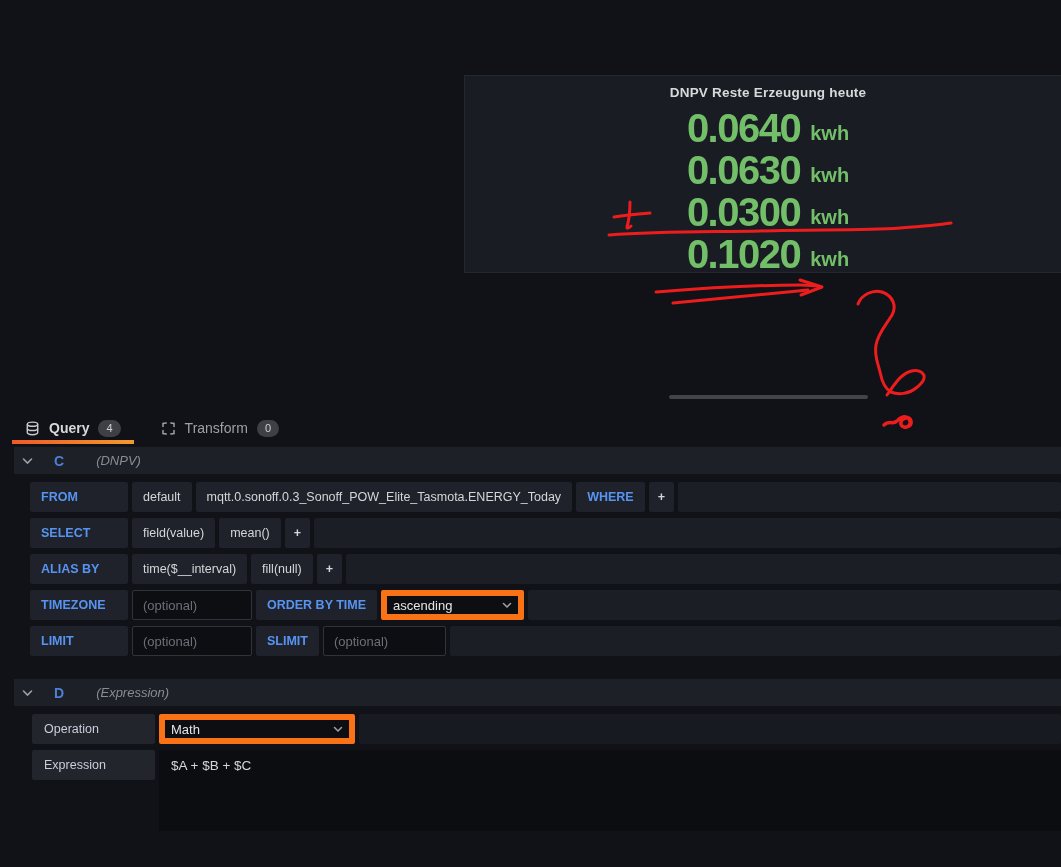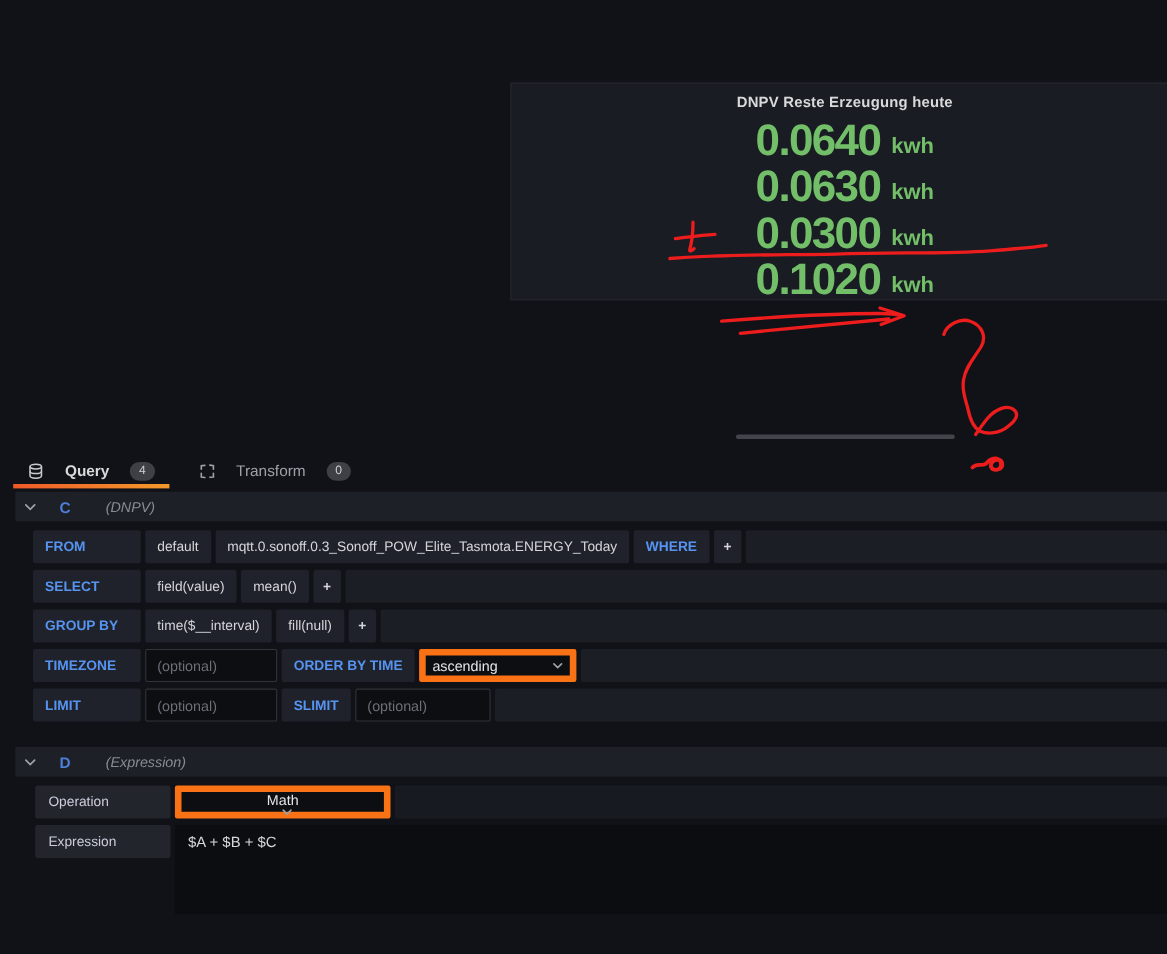--- a/index.html
+++ b/index.html
@@ -18,21 +18,21 @@
   .panel-title{margin-top:9px;font-size:13.5px;font-weight:700;color:#d8d9da;letter-spacing:.2px;}
   .values{margin-top:7px;}
   .value-line{height:42px;display:flex;align-items:center;justify-content:center;gap:10px;}
   .value-num{font-size:40px;font-weight:700;color:#73bf69;letter-spacing:-1.5px;line-height:1;}
   .value-unit{font-size:20px;font-weight:700;color:#73bf69;margin-top:10px;line-height:1;}
   
   .scroll-handle{position:absolute;left:669px;top:395px;width:199px;height:4px;border-radius:2px;background:#41444b;}
   
   .editor{position:absolute;left:0;top:413px;width:1061px;}
   .tabbar{height:30px;display:flex;align-items:center;padding-left:12px;gap:14px;}
-  .tab{height:30px;display:flex;align-items:center;gap:19px;padding:0 13px;position:relative;cursor:pointer;}
+  .tab{height:30px;display:flex;align-items:center;gap:9px;padding:0 13px;position:relative;cursor:pointer;}
   .tab.active::after{content:"";position:absolute;left:0;right:0;bottom:-1px;height:4px;
     background:linear-gradient(90deg,#ef5a28,#f2992b);}
   .tab-label{font-size:14px;color:#9da0a8;}
   .tab.active .tab-label{color:#d8d9da;font-weight:700;}
   .badge{background:#3e4046;color:#d0d1d4;font-size:11px;line-height:17px;padding:0 8px;border-radius:9px;}
   .tab-icon{display:flex;align-items:center;}
   
   .section-header{margin:4px 0 8px 14px;height:27px;background:#1d2026;display:flex;align-items:center;padding-left:8px;cursor:pointer;}
   .section-header .chev{display:flex;align-items:center;width:12px;}
   .refid{color:#4d7fd9;font-size:14px;font-weight:700;margin-left:20px;}
@@ -46,21 +46,21 @@
   .seg.key2{color:#5794f2;font-weight:600;}
   .seg.plus{padding:0 9px;font-weight:600;}
   .filler{flex:1;background:#1b1e24;border-radius:2px;}
   .inp{background:#0d0e12;border:1px solid #30333a;border-radius:2px;color:#fde047;font-size:13px;
     padding:0 10px;box-sizing:border-box;font-family:inherit;outline:none;}
   .inp::placeholder{color:#6c6f78;}
   .w120{width:120px;} .w123{width:123px;} .w220{width:220px;}
   .sel{background:#0d0e12;border:6px solid #f97316;border-radius:2px;color:#e5e5e5;font-size:13px;
     display:flex;align-items:center;justify-content:space-between;padding:0 6px;box-sizing:border-box;cursor:pointer;}
   .sel .sel-chev{display:flex;align-items:center;margin-left:8px;}
-  .w143{width:143px;} .w122{width:122px;} .w196{width:196px;flex-direction:column;}
+  .w143{width:143px;} .w122{width:122px;} .w196{width:196px;}
   
   .drows{margin-left:32px;}
   .dlabel{width:123px;background:#22252b;color:#ccccdc;font-size:12.5px;display:flex;align-items:center;
     padding:0 12px;box-sizing:border-box;border-radius:2px;}
   .dfiller{flex:1;background:#171a20;border-radius:2px;}
   .exp-row{height:81px;margin-bottom:16px;}
   .exp-row .dlabel{height:30px;align-self:flex-start;}
   .code-editor{flex:1;background:#0c0d11;color:#d5d6da;font-size:13.5px;padding:8px 12px;box-sizing:border-box;}
   
   .annotations{position:absolute;left:0;top:0;width:1061px;height:867px;pointer-events:none;z-index:30;}
@@ -147,21 +147,21 @@
 
     <div class="qrow">
       <div class="seg key">SELECT</div>
       <div class="seg">field(value)</div>
       <div class="seg">mean()</div>
       <div class="seg plus">+</div>
       <div class="filler"></div>
     </div>
 
     <div class="qrow">
-      <div class="seg key">GROUP BY</div>
+      <div class="seg key">ALIAS BY</div>
       <div class="seg">time($__interval)</div>
       <div class="seg">fill(null)</div>
       <div class="seg plus">+</div>
       <div class="filler"></div>
     </div>
 
     <div class="qrow">
       <div class="seg key">TIMEZONE</div>
       <input class="inp w120" readonly="" placeholder="(optional)" style="">
       <div class="seg key2">ORDER BY TIME</div>

